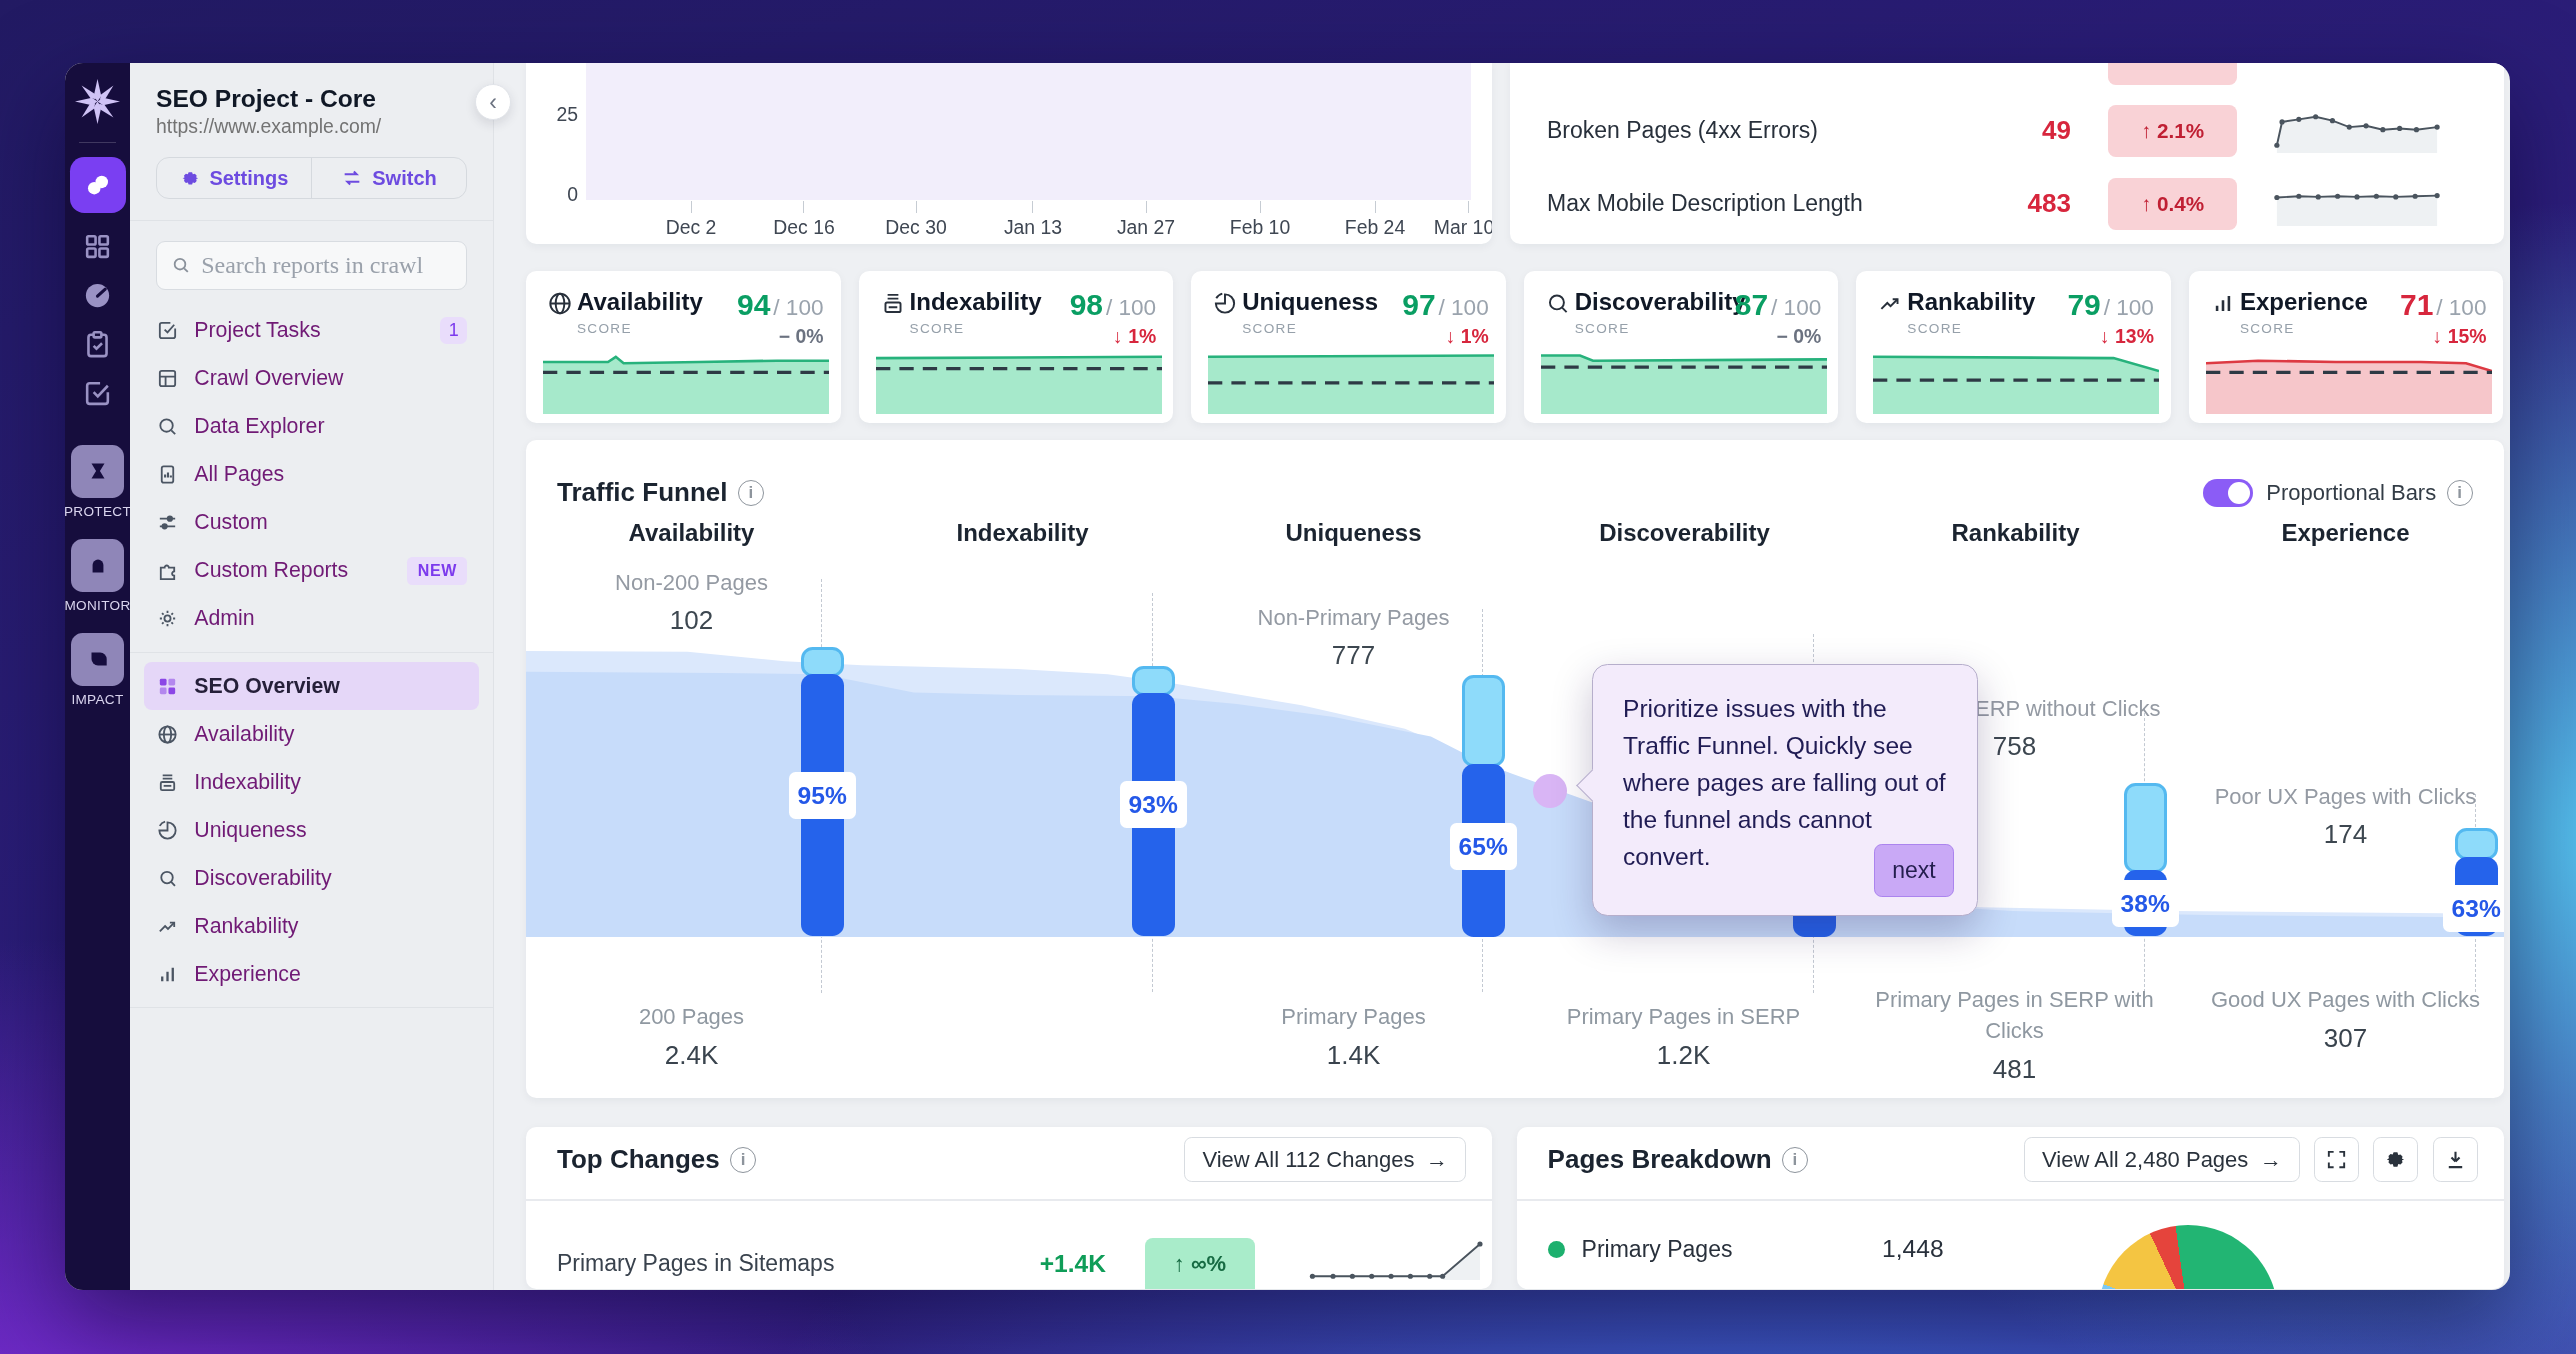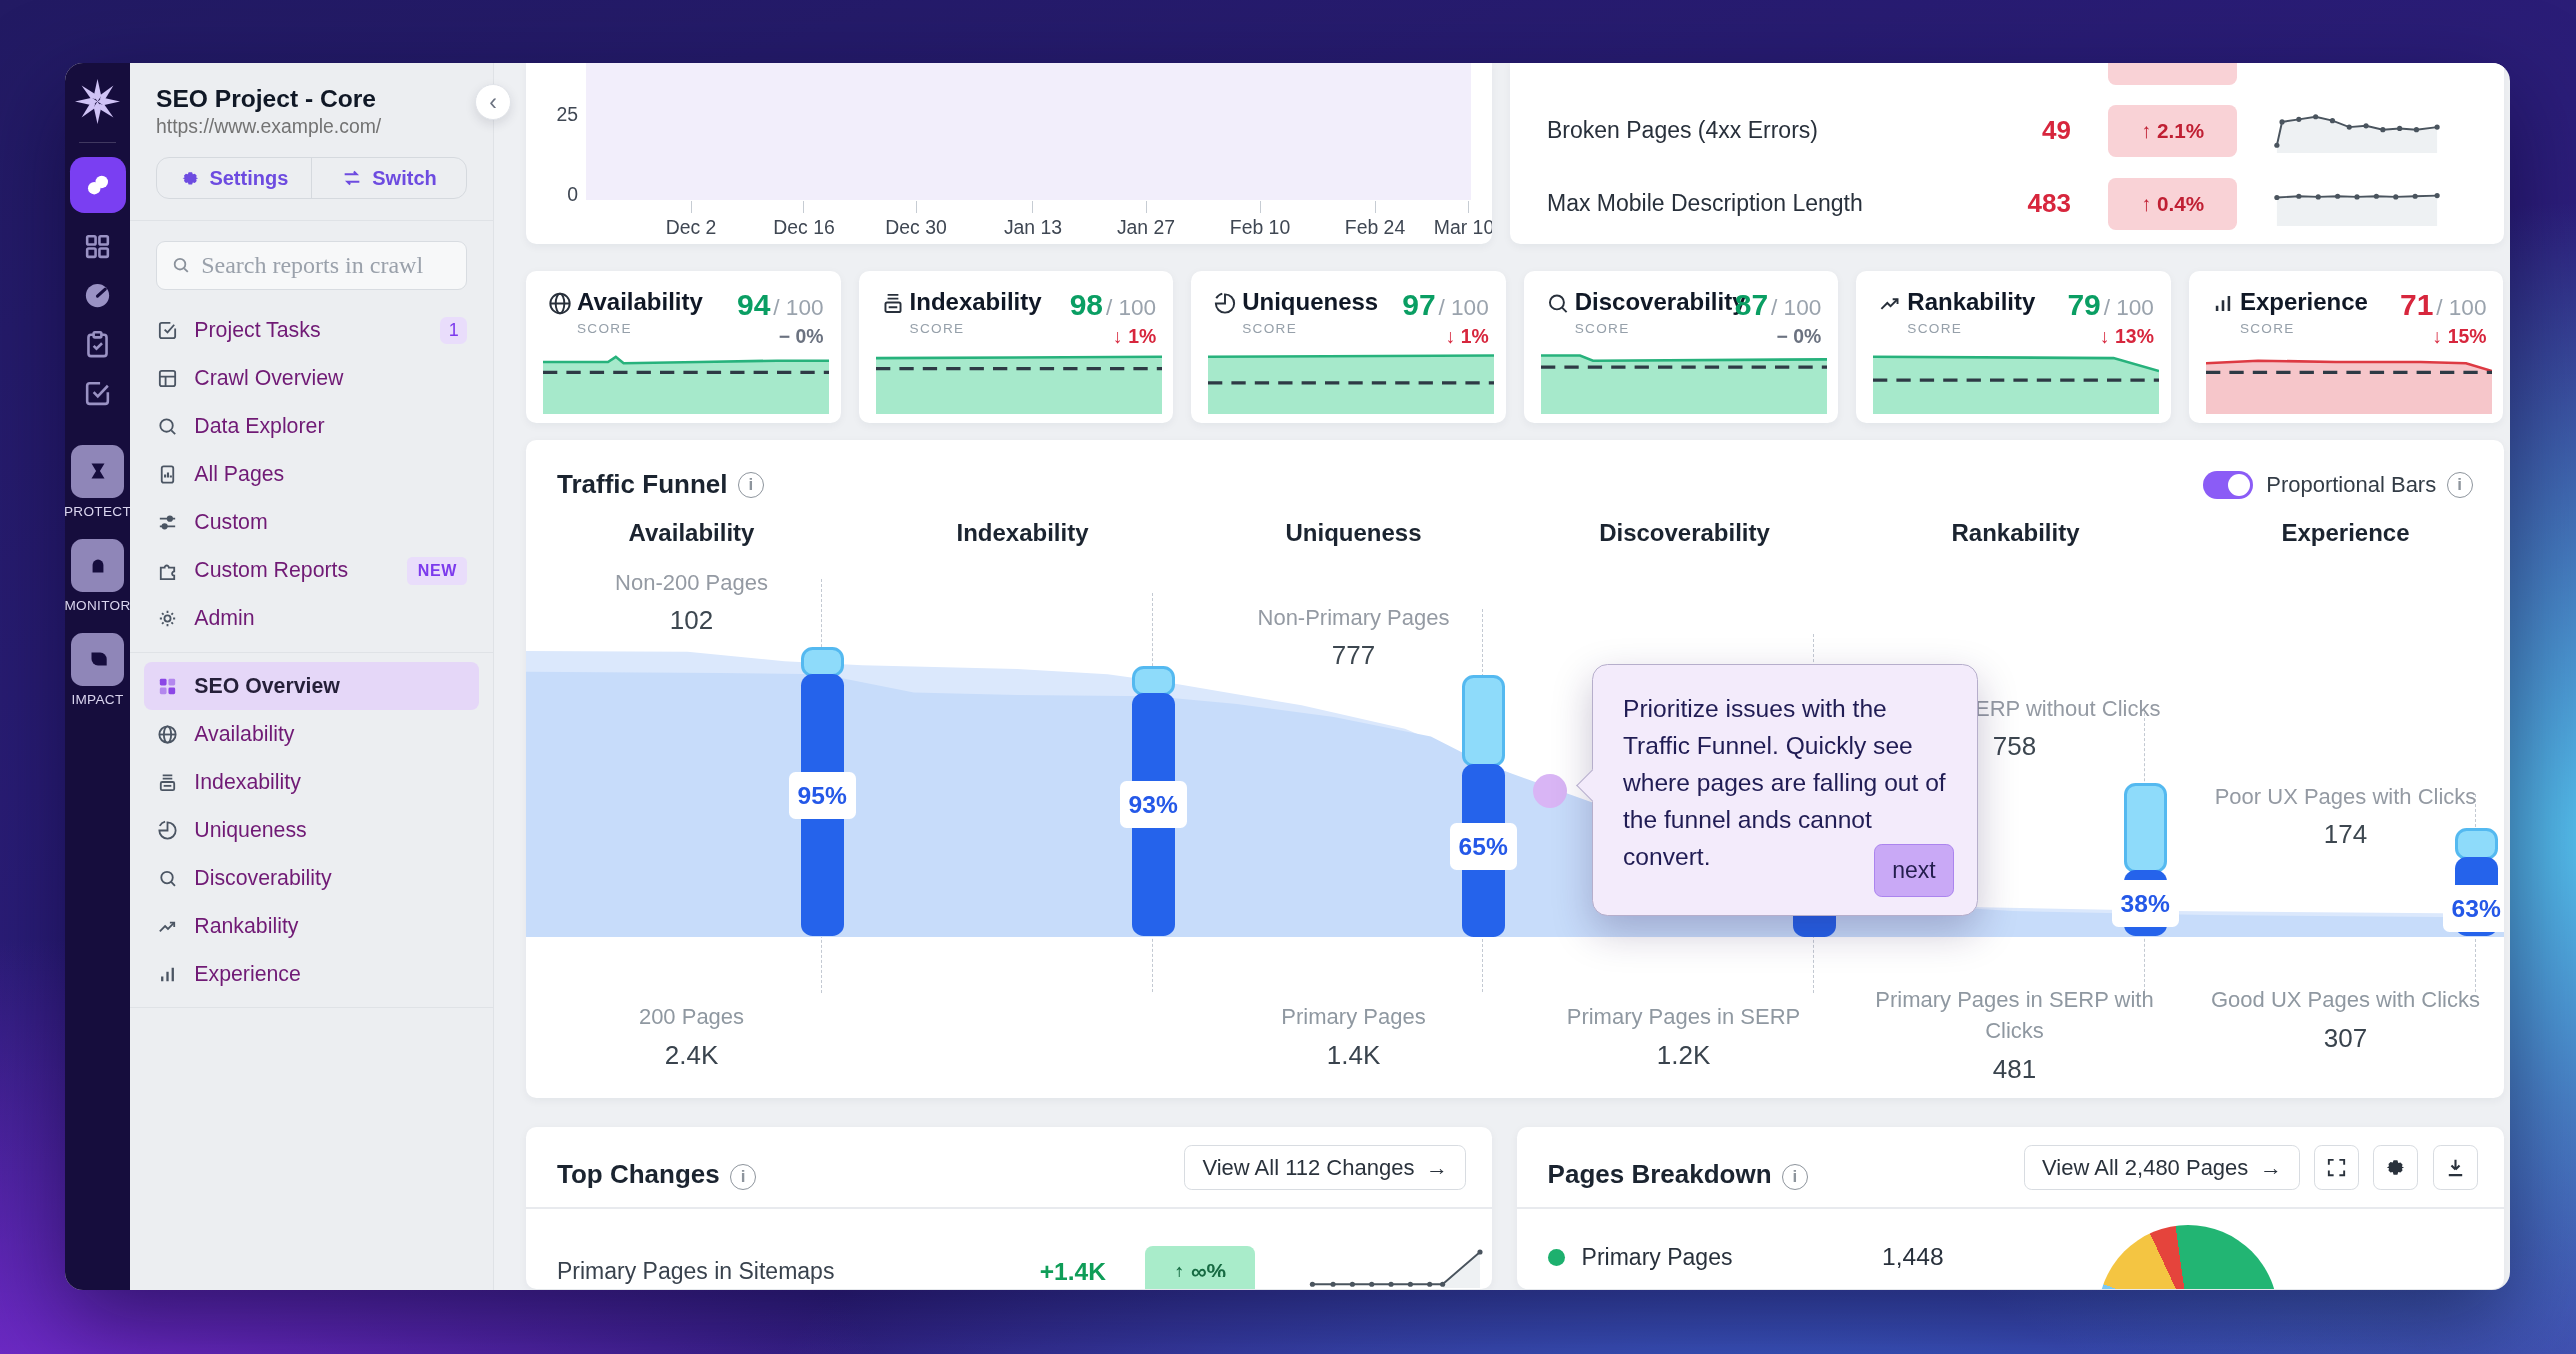--- a/index.html
+++ b/index.html
@@ -87,21 +87,21 @@
   .sc-sub { font-size:13.6px; letter-spacing:1.3px; color:#96a0aa; margin-top:5.2px; }
   .sc-right { text-align:right; white-space:nowrap; }
   .sc-score { font-size:30px; font-weight:bold; color:#0a9e63; }
   .sc-card.bad .sc-score { color:#d7263d; }
   .sc-outof { font-size:22.6px; color:#9aa3ad; }
   .sc-delta { font-size:19.4px; color:#d7263d; font-weight:bold; margin-top:2.6px; }
   .sc-delta.flat { color:#6b7280; }
   .sc-chart { position:absolute; left:17px; right:17px; top:78px; height:65px; }
 
   .funnel-card { margin-top:17.4px; height:658px; position:relative; overflow:hidden; }
-  .f-head { position:absolute; top:0; left:0; right:0; padding:29px 31px; display:flex; align-items:center; z-index:10; }
+  .f-head { position:absolute; top:0; left:0; right:0; padding:37px 31px; display:flex; align-items:center; z-index:10; }
   .f-title { font-size:26px; font-weight:bold; color:#1b2430; }
   .info-ic { width:26px; height:26px; border:1.9px solid #8d949c; border-radius:50%; color:#8d949c; font-size:17px; font-weight:bold;
     display:inline-flex; align-items:center; justify-content:center; margin-left:10.3px; flex:none; font-style:normal; }
   .f-spacer { flex:1; }
   .toggle { width:50px; height:28.4px; border-radius:14.2px; background:#8b5cf6; position:relative; cursor:pointer; flex:none; }
   .toggle::after { content:""; position:absolute; right:3.2px; top:3.2px; width:22px; height:22px; border-radius:50%; background:#fff; }
   .f-toggle-label { font-size:22px; color:#333c46; margin-left:13px; }
   .fcol { position:absolute; top:79px; width:331px; text-align:center; font-size:24px; font-weight:bold; color:#1b2430; z-index:3; }
   .guide { position:absolute; width:0; border-left:1.9px dashed #c3c9d2; z-index:1; }
   .f-areas { position:absolute; left:0; top:211px; width:1981px; height:286px; z-index:2; }
@@ -121,21 +121,21 @@
     border:1.3px solid #b6aecb; border-radius:15.5px; padding:26px 30px; z-index:6;
     box-shadow:0 15.5px 39px rgba(40,20,80,.25); font-size:24.6px; line-height:1.5; color:#201c54; }
   .tooltip::before { content:""; position:absolute; left:-12.3px; top:109px; width:22px; height:22px; background:#f3ebfb;
     border-left:1.3px solid #b6aecb; border-bottom:1.3px solid #b6aecb; transform:rotate(45deg); }
   .tt-next { position:absolute; right:23px; bottom:18px; width:80px; height:53px; background:#c9a9f6; border:1.3px solid #ab84ee;
     border-radius:7.8px; font-size:23px; color:#241e4e; font-family:inherit; cursor:pointer; }
 
   .row4 { display:flex; gap:24.6px; margin-top:29px; height:162px; }
   .tc-card { width:966px; flex:none; position:relative; overflow:hidden; }
   .pb-card { flex:1; position:relative; overflow:hidden; }
-  .r4-head { display:flex; align-items:flex-end; padding:18px 26px 0 31px; }
+  .r4-head { display:flex; align-items:center; padding:10px 26px 0 31px; }
   .r4-title { font-size:26px; font-weight:bold; color:#1b2430; }
   .btn-outline { height:45px; border:1.3px solid #d8dce1; border-radius:7.8px; background:#fff; display:flex; align-items:center;
     gap:11.6px; padding:0 17px; font-size:22px; color:#2a323c; font-family:inherit; cursor:pointer; white-space:nowrap; }
   .btn-sq { width:45px; height:45px; border:1.3px solid #d8dce1; border-radius:7.8px; background:#fff; display:flex;
     align-items:center; justify-content:center; color:#2a323c; cursor:pointer; flex:none; }
   .r4-div { height:1.3px; background:#e8eaee; margin-top:17px; }
   .tc-row { display:flex; align-items:center; padding-left:31px; margin-top:34px; }
   .tc-label { width:452px; font-size:23px; color:#39424d; }
   .tc-value { width:97px; text-align:right; font-size:24.6px; font-weight:bold; color:#0f9d58; }
   .tc-badge { margin-left:39px; width:110px; height:52px; border-radius:7.8px; background:#a9ecca; color:#176b43;

